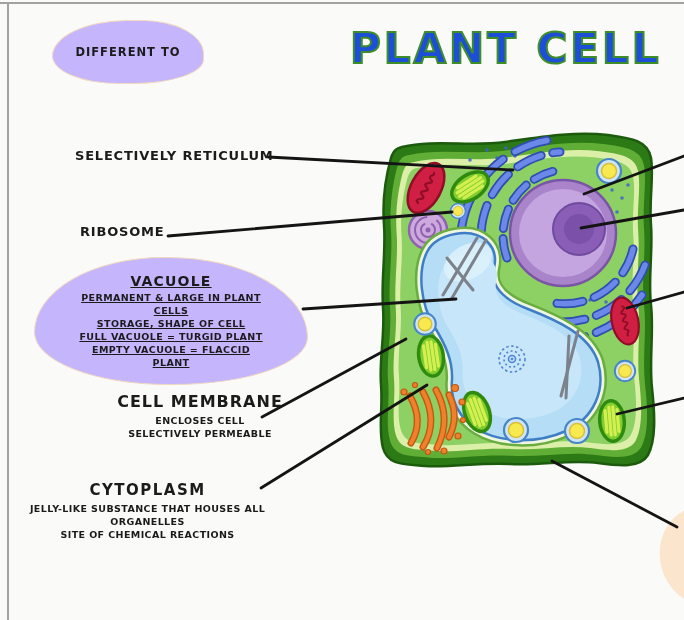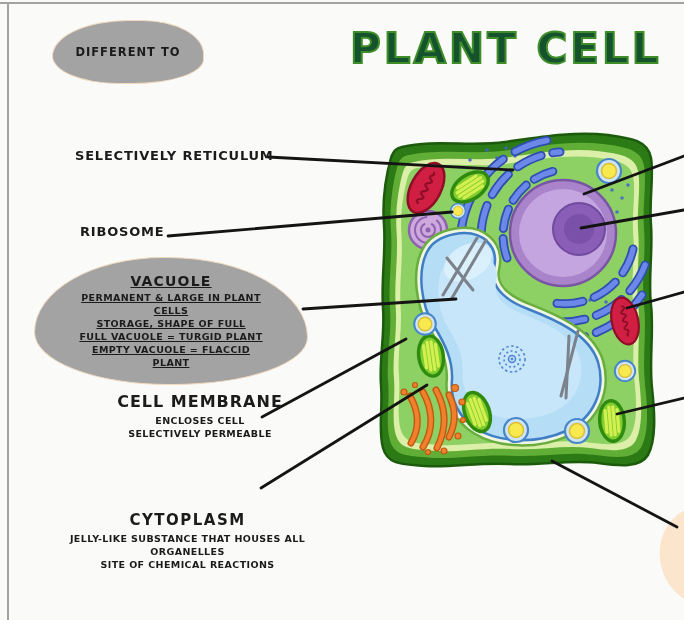--- a/index.html
+++ b/index.html
@@ -14,53 +14,53 @@
   .page-edge{position:absolute;background:#a2a2a2;z-index:0;}
   #edge-top{left:0;top:2px;width:684px;height:2px;}
   #edge-left{left:7px;top:2px;width:2px;height:618px;}
 
   #diagram-svg{position:absolute;left:0;top:0;z-index:1;}
 
   .txt{position:absolute;z-index:2;}
 
   .blob{
     position:absolute;z-index:2;
-    background:#a3a3a3;
+    background:#c4b5fd;
     border:1.5px solid #f2d9bd;
     display:flex;flex-direction:column;justify-content:center;align-items:center;
     text-align:center;
   }
   #badge-blob{
     left:52px;top:20px;width:150px;height:62px;
     border-radius:55% 45% 52% 48% / 62% 58% 42% 48%;
   }
   .badge-line{font-size:11.5px;font-weight:bold;letter-spacing:1px;line-height:18px;}
 
   #page-title{
     left:350px;top:24px;width:334px;
     font-size:42px;font-weight:bold;letter-spacing:3px;
-    color:#14532d;-webkit-text-stroke:2px #3e8d28;
+    color:#1d4ed8;-webkit-text-stroke:2px #3e8d28;
     white-space:nowrap;
   }
 
   .lbl-title{font-weight:bold;letter-spacing:0.8px;}
   #lbl-er{left:75px;top:148px;font-size:13px;}
   #lbl-ribosome{left:80px;top:224px;font-size:13px;}
 
   #vacuole-blob{
     left:34px;top:257px;width:272px;height:126px;
     border-radius:48% 52% 50% 50% / 60% 64% 38% 42%;
     text-decoration:underline;
   }
   .blob-title{font-size:14px;font-weight:bold;letter-spacing:1.2px;margin-bottom:2px;}
   .sub{font-size:9.5px;font-weight:bold;line-height:13px;letter-spacing:0.4px;text-align:center;}
 
   #lbl-membrane{left:95px;top:392px;width:210px;text-align:center;}
   #lbl-membrane .lbl-title{font-size:16px;letter-spacing:1px;display:block;margin-bottom:3px;}
-  #lbl-cytoplasm{left:25px;top:511px;width:245px;text-align:center;margin-left:40px;}
+  #lbl-cytoplasm{left:25px;top:481px;width:245px;text-align:center;}
   #lbl-cytoplasm .lbl-title{font-size:15px;letter-spacing:1.5px;display:block;margin-bottom:3px;}
 </style>
 </head>
 <body>
 
 <div class="page-edge" id="edge-top"></div>
 <div class="page-edge" id="edge-left"></div>
 
 <svg id="diagram-svg" width="684" height="620" viewBox="0 0 684 620">
   <defs>
@@ -233,21 +233,21 @@
 <div class="txt" id="page-title">PLANT CELL</div>
 
 <div class="txt lbl-title" id="lbl-er">SELECTIVELY RETICULUM</div>
 
 <div class="txt lbl-title" id="lbl-ribosome">RIBOSOME</div>
 
 <div class="blob" id="vacuole-blob">
   <div class="blob-title">VACUOLE</div>
   <div class="sub">PERMANENT &amp; LARGE IN PLANT</div>
   <div class="sub">CELLS</div>
-  <div class="sub">STORAGE, SHAPE OF FULL</div>
+  <div class="sub">STORAGE, SHAPE OF CELL</div>
   <div class="sub">FULL VACUOLE = TURGID PLANT</div>
   <div class="sub">EMPTY VACUOLE = FLACCID</div>
   <div class="sub">PLANT</div>
 </div>
 
 <div class="txt" id="lbl-membrane">
   <span class="lbl-title">CELL MEMBRANE</span>
   <div class="sub">ENCLOSES CELL</div>
   <div class="sub">SELECTIVELY PERMEABLE</div>
 </div>

